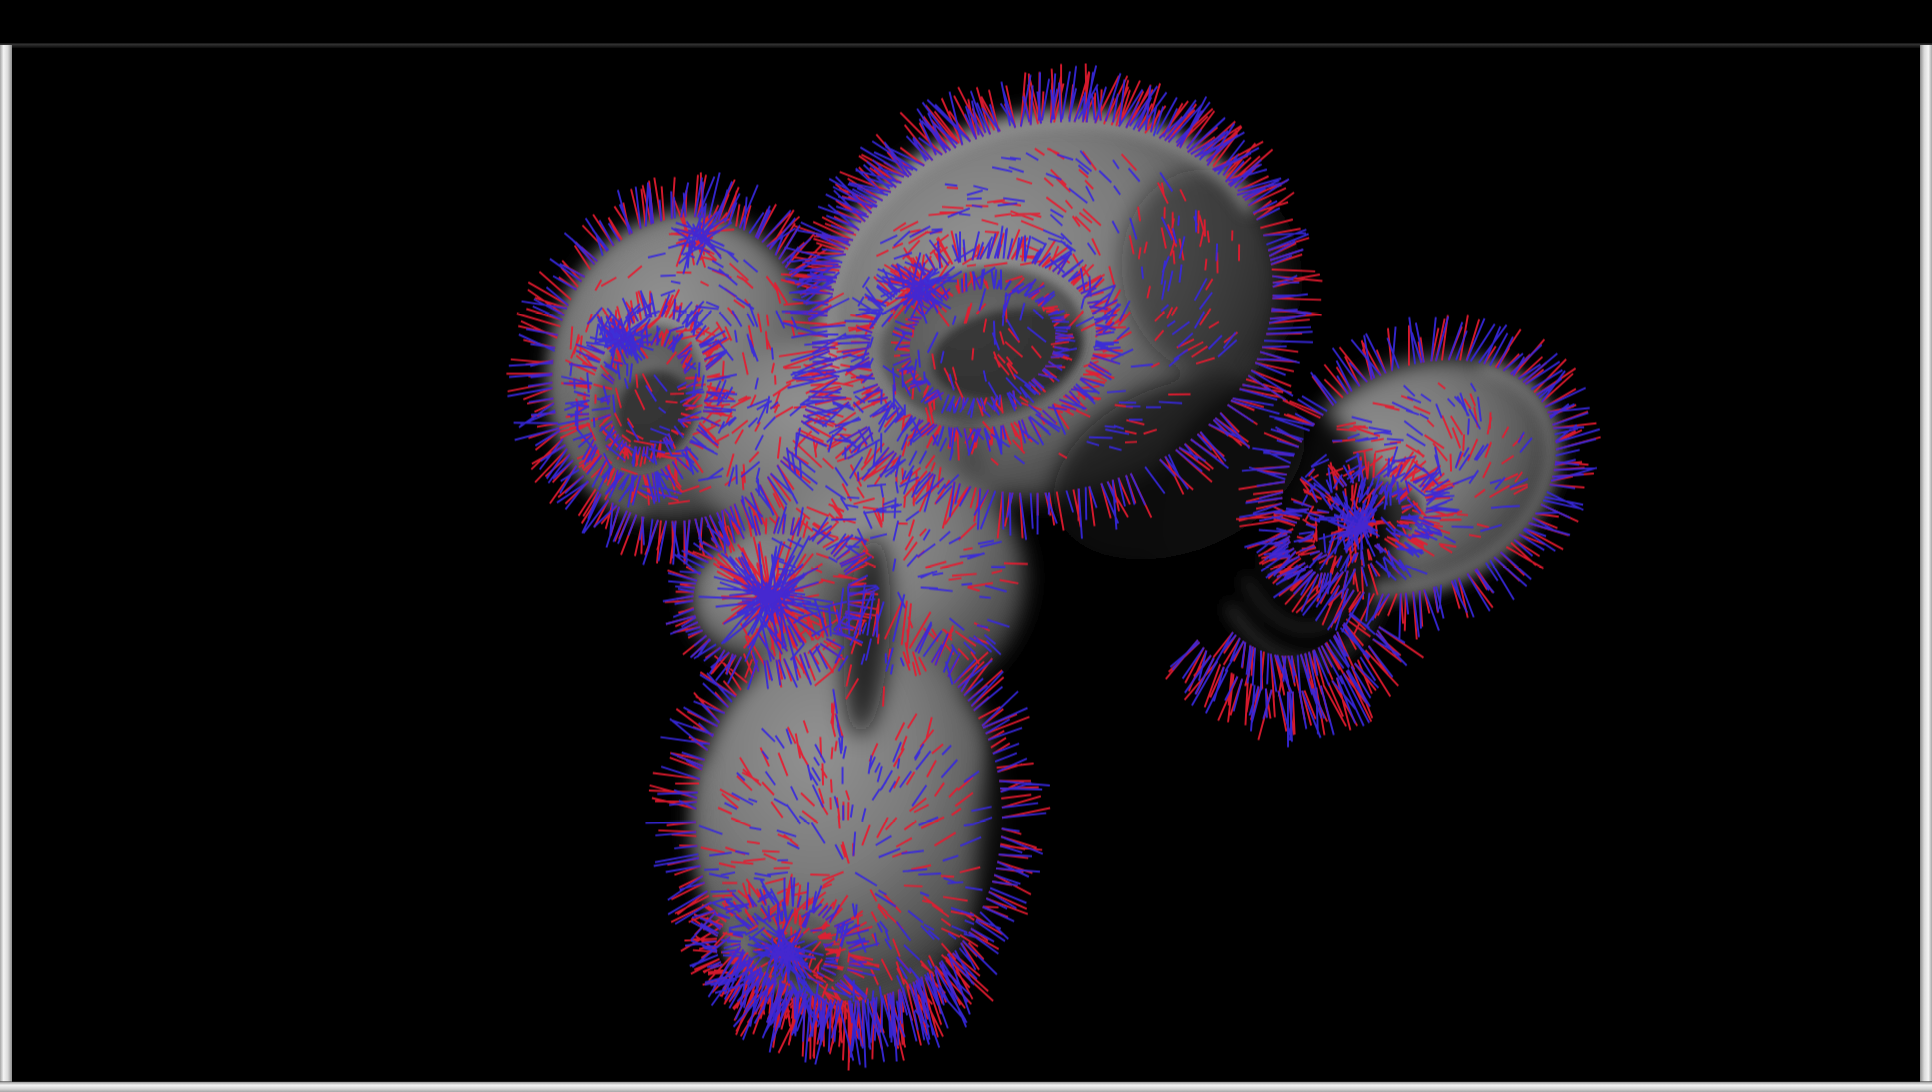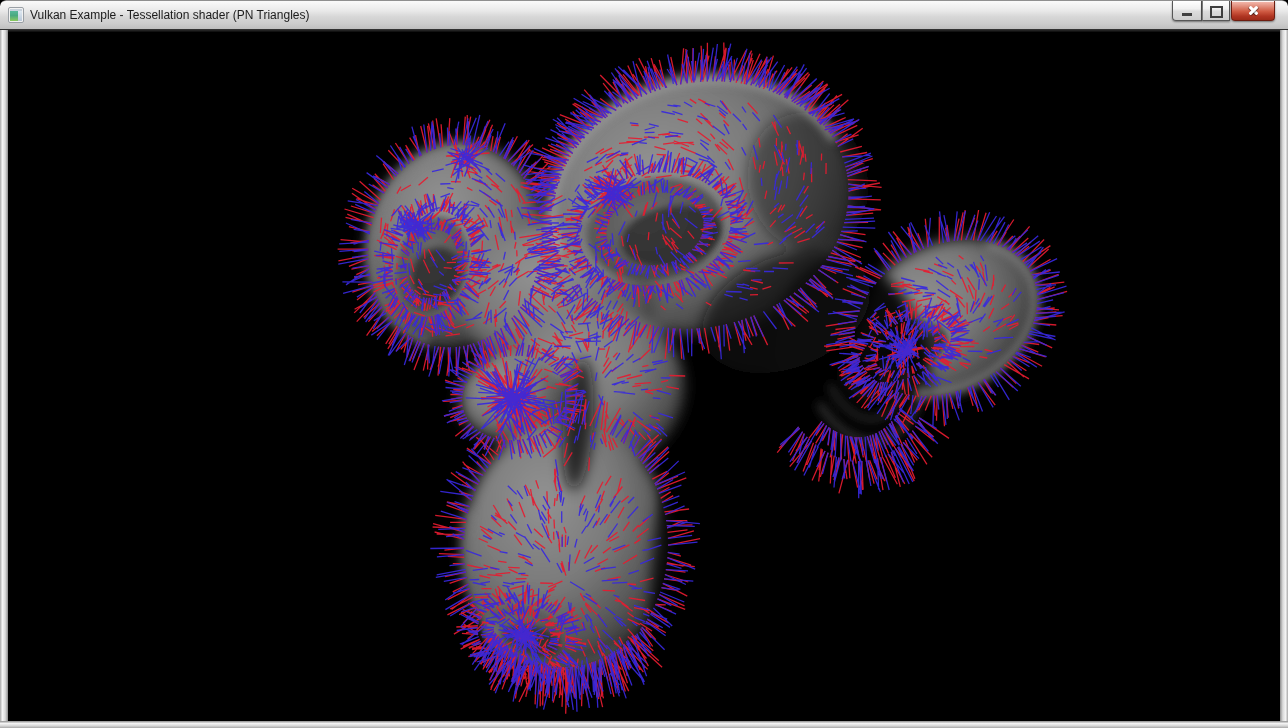--- a/index.html
+++ b/index.html
@@ -44,39 +44,20 @@
     background:linear-gradient(270deg,#a6a6a6 0%,#f4f4f4 30%,#dadada 65%,#8c8c8c 100%);}
   #frame-bottom{left:0;bottom:0;width:1288px;height:7px;
     background:linear-gradient(180deg,#8c8c8c 0%,#f4f4f4 35%,#d6d6d6 70%,#a6a6a6 100%);}
   .viewport{position:absolute;left:8px;top:32px;width:1272px;height:689px;background:#000;}
   svg{display:block;}
 </style>
 </head>
 <body>
 
 <div id="window">
-  <div class="titlebar">
-    <div class="app-icon">
-      <div class="icon-topbar"></div>
-      <div class="screen-left"></div>
-      <div class="screen-right"></div>
-    </div>
-    <span class="title-text">Vulkan Example - Tessellation shader (PN Triangles)</span>
-    <div class="controls">
-      <div class="ctl gray" id="btn-min" title="Minimize">
-        <span class="glyph-dash"></span>
-      </div>
-      <div class="ctl gray" id="btn-max" title="Maximize">
-        <span class="glyph-square"></span>
-      </div>
-      <div class="ctl" id="btn-close" title="Close">
-        <span class="glyph-x"></span>
-      </div>
-    </div>
-  </div>
   <div class="seam"></div>
   <div class="frame" id="frame-left"></div>
   <div class="frame" id="frame-right"></div>
   <div class="frame" id="frame-bottom"></div>
   <div class="viewport">
     <svg id="scene" width="1272" height="689" viewBox="0 0 1272 689">
         <defs>
           <radialGradient id="gBlob" cx="38%" cy="32%" r="78%">
             <stop offset="0%" stop-color="#929292"></stop>
             <stop offset="45%" stop-color="#7a7a7a"></stop>

